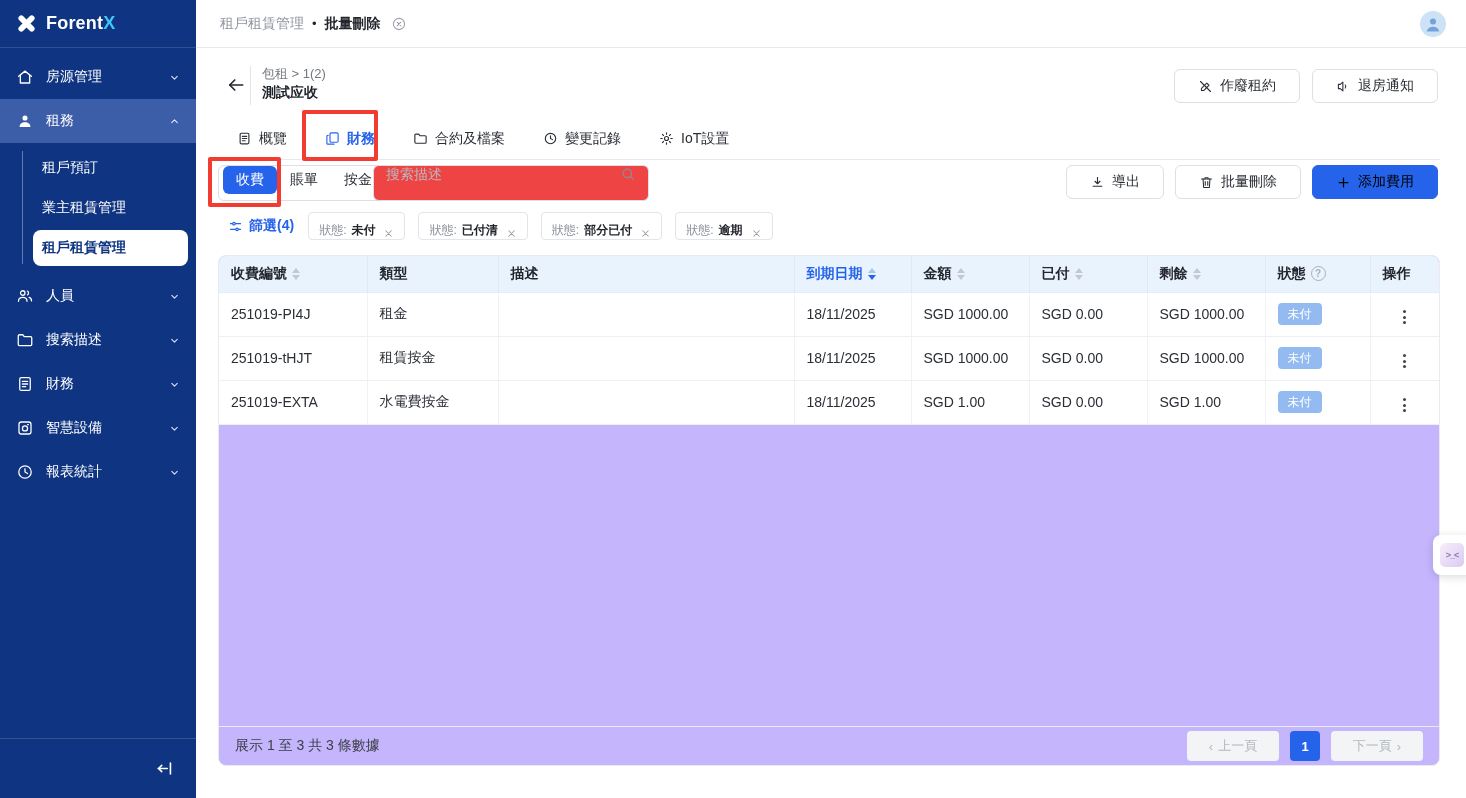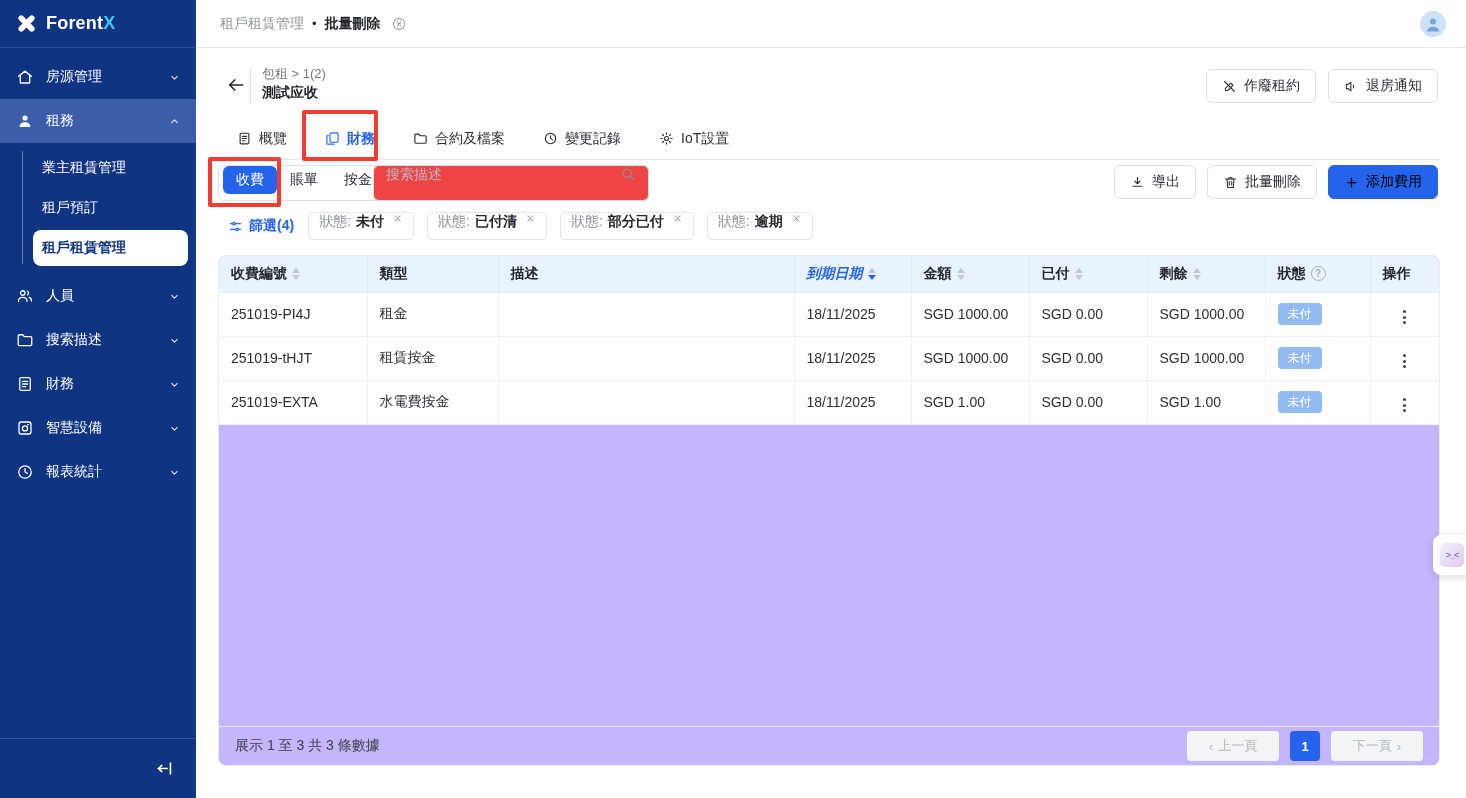--- a/index.html
+++ b/index.html
@@ -42,21 +42,21 @@
     display:flex; align-items:center; justify-content:center; cursor:pointer; overflow:hidden; }
 
   
   .main { position:absolute; left:196px; top:48px; right:0; bottom:0; background:#fff; }
 
   .back-btn { position:absolute; left:30px; top:27px; color:#23262d; cursor:pointer; }
   .title-divider { position:absolute; left:54px; top:18px; width:1px; height:39px; background:#e2e4e8; }
   .hdr-sub { position:absolute; left:66px; top:17px; font-size:13px; color:#74787f; }
   .hdr-title { position:absolute; left:66px; top:36px; font-size:14px; font-weight:700; color:#1f232a; }
   .hdr-actions { position:absolute; right:28px; top:21px; display:flex; gap:12px; }
-  .btn { height:34px; display:flex; align-items:center; gap:7px; padding:0 15px;
+  .btn { height:34px; display:flex; align-items:center; gap:7px; padding:0 23px;
     background:#fff; border:1px solid #dcdfe3; border-radius:6px; font-size:14px;
     color:#2a2e35; cursor:pointer; white-space:nowrap; }
 
   
   .tabs-wrap { position:absolute; left:22px; right:26px; top:73px; height:39px;
     border-bottom:1px solid #e7e9ec; display:flex; gap:38px; padding-left:19px; }
   .tab { display:flex; align-items:center; gap:7px; font-size:14px; color:#2a2e35;
     cursor:pointer; padding-bottom:2px; border-bottom:2px solid transparent; height:39px; }
   .tab.active { color:#2563eb; border-bottom-color:#2563eb; font-weight:600; }
 
@@ -73,40 +73,40 @@
     font-family:inherit; background:transparent; }
   .searchbox input::placeholder { color:#b6bac2; }
   .controls-right { position:absolute; right:28px; top:117px; display:flex; gap:11px; }
   .btn.primary { background:#2563eb; border-color:#2563eb; color:#000000; }
 
   
   .filter-row { position:absolute; left:32px; top:164px; height:28px; display:flex;
     align-items:center; gap:13px; }
   .filter-toggle { display:flex; align-items:center; gap:6px; color:#2563eb; font-size:14px;
     font-weight:600; cursor:pointer; margin-right:1px; }
-  .chip { height:28px; display:flex; align-items:flex-start; gap:5px; padding:0 10px;
-    border:1px solid #e3e5e9; border-radius:4px; background:#fff; font-size:14px; cursor:default; }
+  .chip { height:28px; display:flex; align-items:flex-end; gap:5px; padding:0 10px;
+    border:1px solid #e3e5e9; border-radius:4px; background:#fff; font-size:12px; cursor:default; }
   .chip .f { color:#8a8f98; }
   .chip .v { color:#23262d; font-weight:600; }
   .chip .x { color:#9ba0a8; cursor:pointer; margin-left:3px; }
 
   
   .card { position:absolute; left:22px; top:207px; width:1222px; height:511px;
     border:1px solid #e9ebee; border-radius:8px; background:#c4b5fd; display:flex;
     flex-direction:column; overflow:hidden; }
   table { border-collapse:collapse; table-layout:fixed; width:1220px; }
   thead th { background:#e9f3fd; height:36px; font-size:14px; font-weight:700; color:#23262d;
     text-align:left; padding:0 12px; border-right:1px solid #dde9f6; }
   thead th:last-child { border-right:none; }
   tbody td { height:44px; font-size:14px; color:#2a2e35; padding:0 12px;
     border-bottom:1px solid #eef0f3; border-right:1px solid #f0f2f5; background:#fff; }
   tbody tr:first-child td { border-top:1px solid #e3eefb; }
   tbody td:last-child { border-right:none; }
   .th-inner { display:flex; align-items:center; gap:5px; }
-  .th-blue { color:#2563eb;font-style:italic; }
+  .th-blue { color:#2563eb; }
   .sort { display:inline-flex; flex-direction:column; gap:2px; }
   .car { width:0; height:0; border-left:4px solid transparent; border-right:4px solid transparent; }
   .car.up { border-bottom:5px solid #c3c8d2; }
   .car.down { border-top:5px solid #c3c8d2; }
   .car.up.semi { border-bottom-color:#a9c4f2; }
   .car.down.on { border-top-color:#2563eb; }
   .qmark { width:15px; height:15px; border:1px solid #abb0b9; border-radius:50%; color:#abb0b9;
     font-size:10px; font-weight:700; display:inline-flex; align-items:center; justify-content:center; }
   .badge { display:inline-flex; align-items:center; justify-content:center; height:22px;
     padding:0 10px; border-radius:4px; background:#94bbf1; color:#fff; font-size:12px; }
@@ -176,24 +176,24 @@
       <span class="chev">
           <svg width="11" height="11" viewBox="0 0 24 24" fill="none" stroke="#fff" stroke-width="2.4" stroke-linecap="round" stroke-linejoin="round">
             <path d="M6 14.5l6-6 6 6"></path>
           </svg>
         </span>
     </div>
 
     <div class="side-sub">
       <div class="guide"></div>
       <div class="side-sub-item">
-        <span>業主租賃管理</span>
+        <span>租戶預訂</span>
       </div>
       <div class="side-sub-item">
-        <span>租戶預訂</span>
+        <span>業主租賃管理</span>
       </div>
       <div class="side-sub-item selected">
         <span class="pill">
             <span>租戶租賃管理</span>
           </span>
       </div>
     </div>
 
     <div class="side-item">
       <span>

